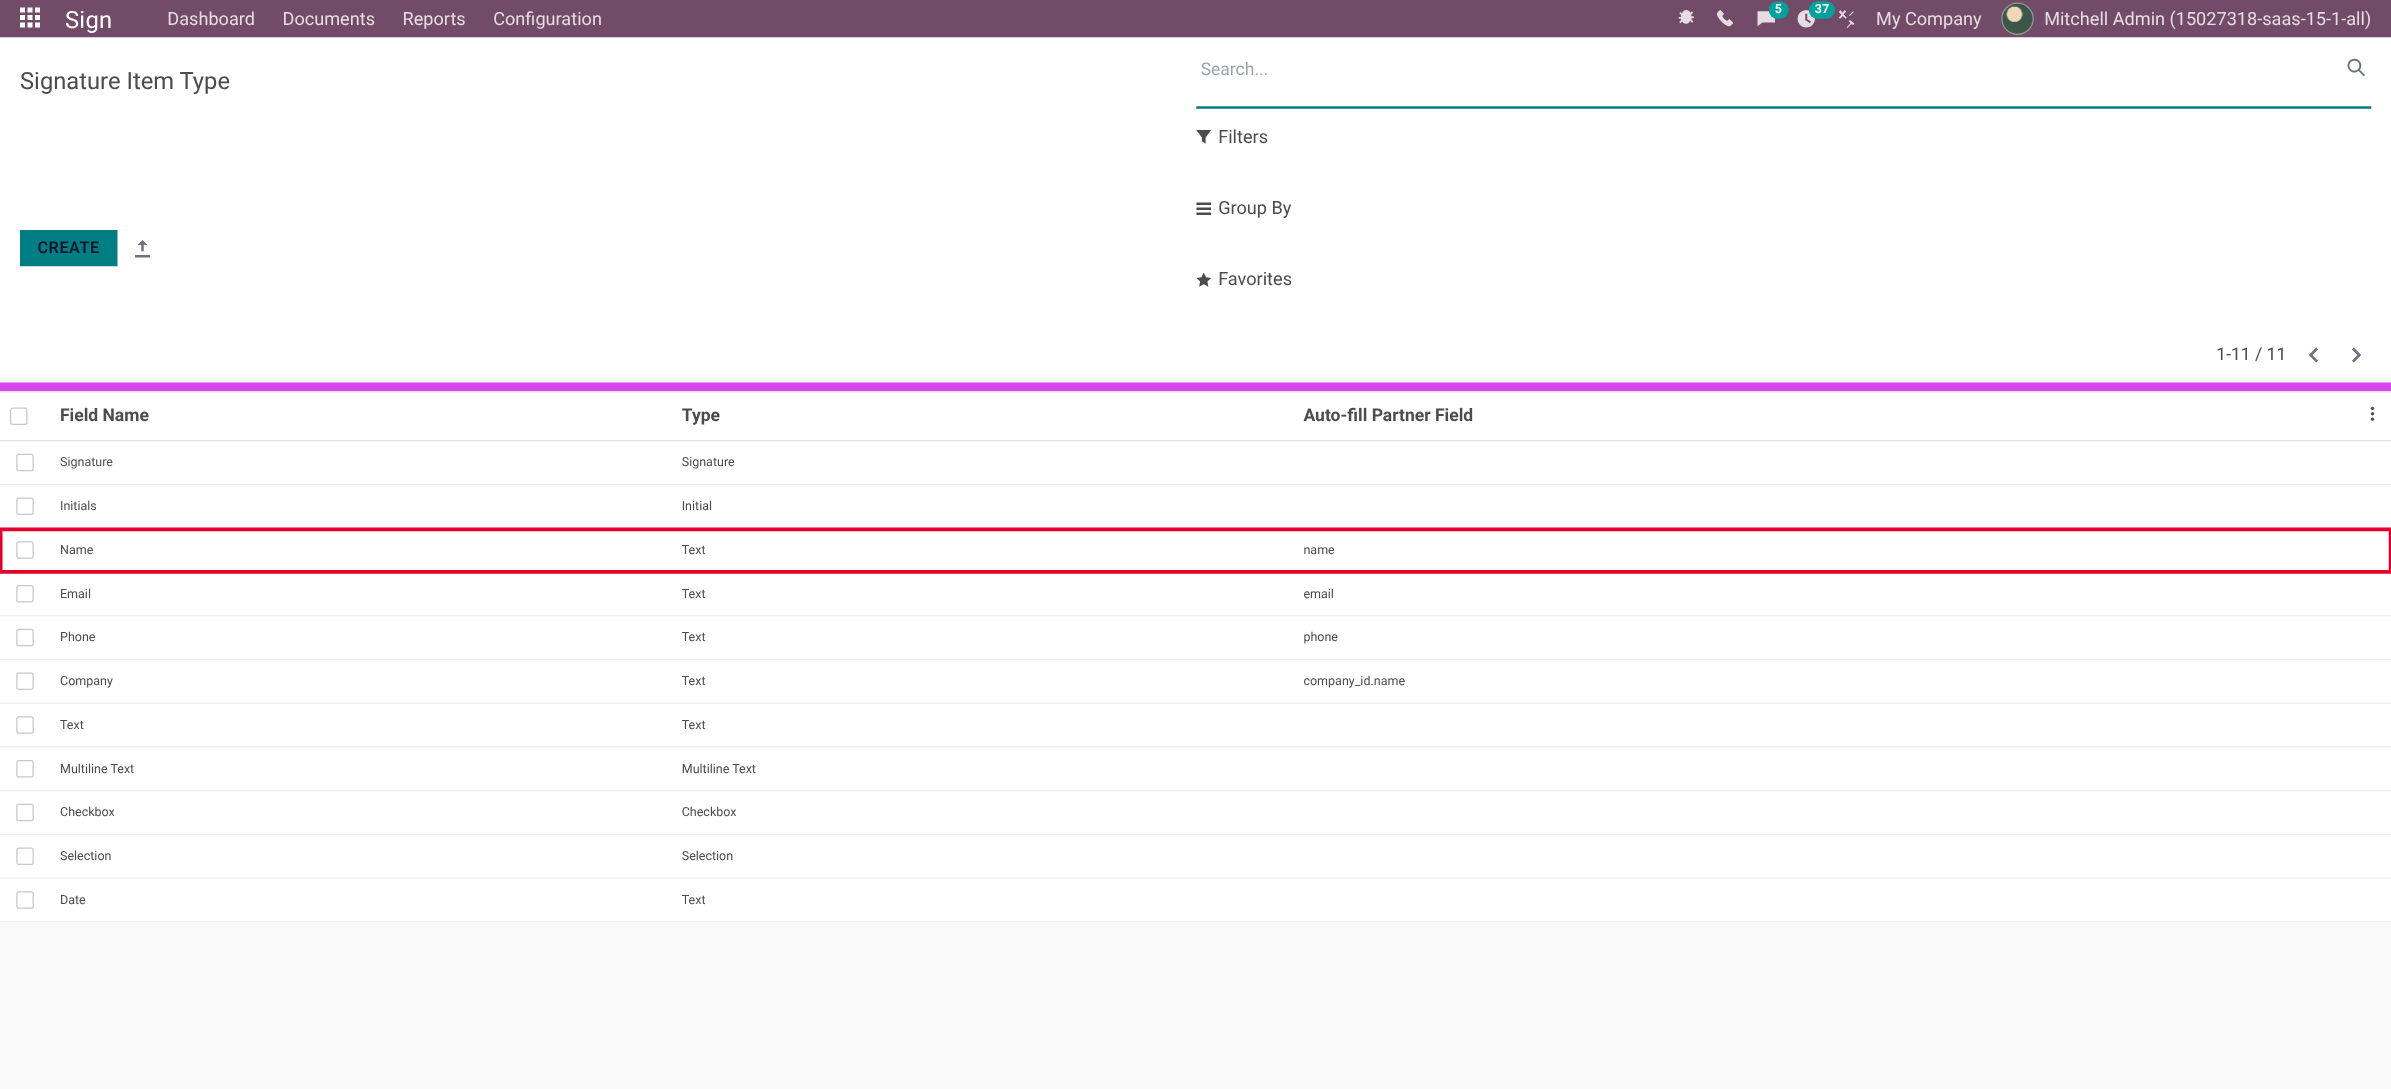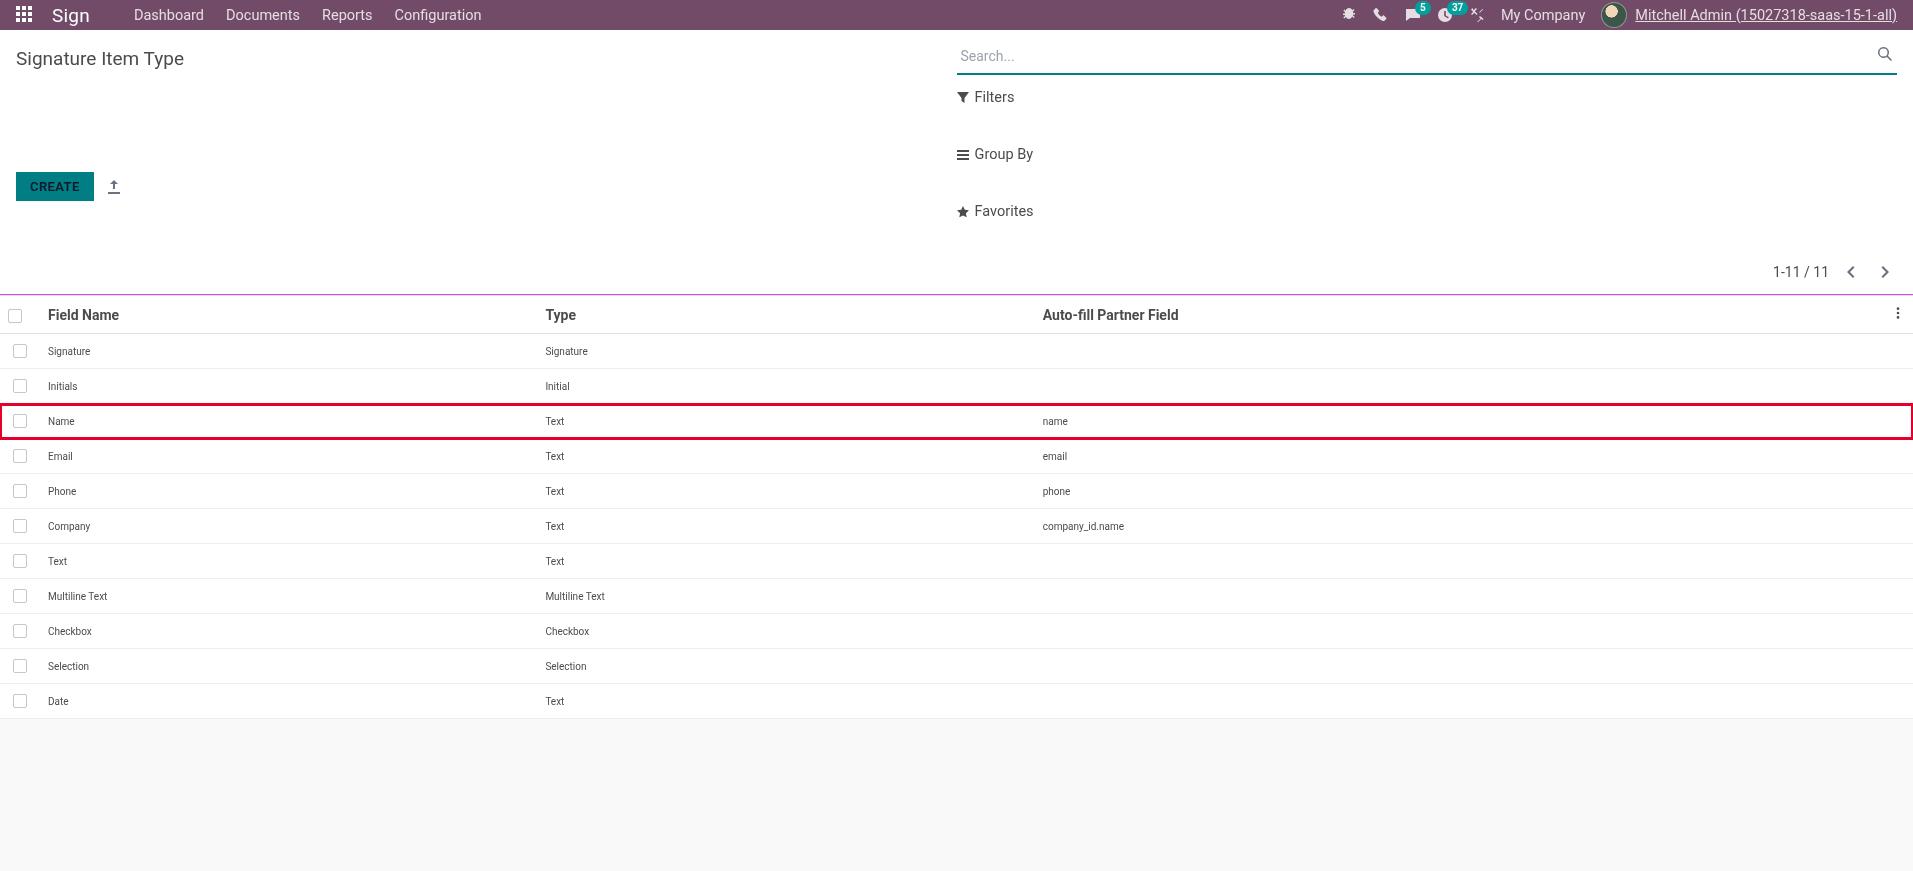--- a/index.html
+++ b/index.html
@@ -14,28 +14,28 @@
 .nav-items { display: flex; gap: 22px; margin-left: 26px; }
 .nav-item { color: #e6dde3; cursor: pointer; font-size: 14.5px; }
 
 .topnav-right { margin-left: auto; display: flex; align-items: center; gap: 16px; }
 .sys-icon { position: relative; cursor: pointer; color: #e6dde3; display: flex; align-items: center; }
 .sys-icon svg { width: 16px; height: 16px; }
 .badge { position: absolute; top: -6px; left: 10px; background: #00a09d; color: #fff; font-size: 10px; font-weight: 700; padding: 1px 5px; border-radius: 9px; line-height: 1.2; }
 .company-label { color: #e6dde3; font-size: 14.5px; cursor: pointer; }
 .user-block { display: flex; align-items: center; gap: 8px; cursor: pointer; }
 .avatar { width: 26px; height: 26px; border-radius: 50%; background: radial-gradient(circle at 40% 35%, #f0d7b8 28%, #3e5549 30%); border: 1px solid rgba(255,255,255,0.4); }
-.user-name { color: #e6dde3; font-size: 14.5px; text-decoration: underline; }
-
-
-.control-panel { background: #fff; border-bottom: 1px solid #d946ef; padding: 12px 16px 10px; }
+.user-name { color: #e6dde3; font-size: 14.5px; }
+
+
+.control-panel { background: #fff; border-bottom: 7px solid #d946ef; padding: 12px 16px 10px; }
 .cp-top { display: flex; align-items: center; }
 .page-title { font-size: 19px; color: #4c4c4c; font-weight: 400; }
 .search-wrap { margin-left: auto; width: 50%; position: relative; }
-.search-input { width: 100%; border: none; border-bottom: 2px solid #017e84; padding: 6px 28px 9px 4px; font-size: 14px; outline: none; background: transparent; }
+.search-input { width: 100%; border: none; border-bottom: 2px solid #017e84; padding: 6px 28px 21px 4px; font-size: 14px; outline: none; background: transparent; }
 .search-input::placeholder { color: #9ca3af; }
 .search-btn { position: absolute; right: 4px; top: 4px; color: #6b7280; cursor: pointer; }
 .search-btn svg { width: 16px; height: 16px; }
 
 .cp-bottom { display: flex; align-items: center; margin-top: 14px; }
 .create-btn { background: #017e84; color: #0f172a; border: none; padding: 7px 14px; font-size: 13px; font-weight: 600; letter-spacing: 0.4px; cursor: pointer; }
 .export-btn { margin-left: 12px; color: #6b7280; cursor: pointer; display: flex; }
 .export-btn svg { width: 16px; height: 16px; }
 
 .search-opts { margin-left: auto; display: flex; align-items: flex-start; gap: 40px; width: 50%; flex-direction: column; }

